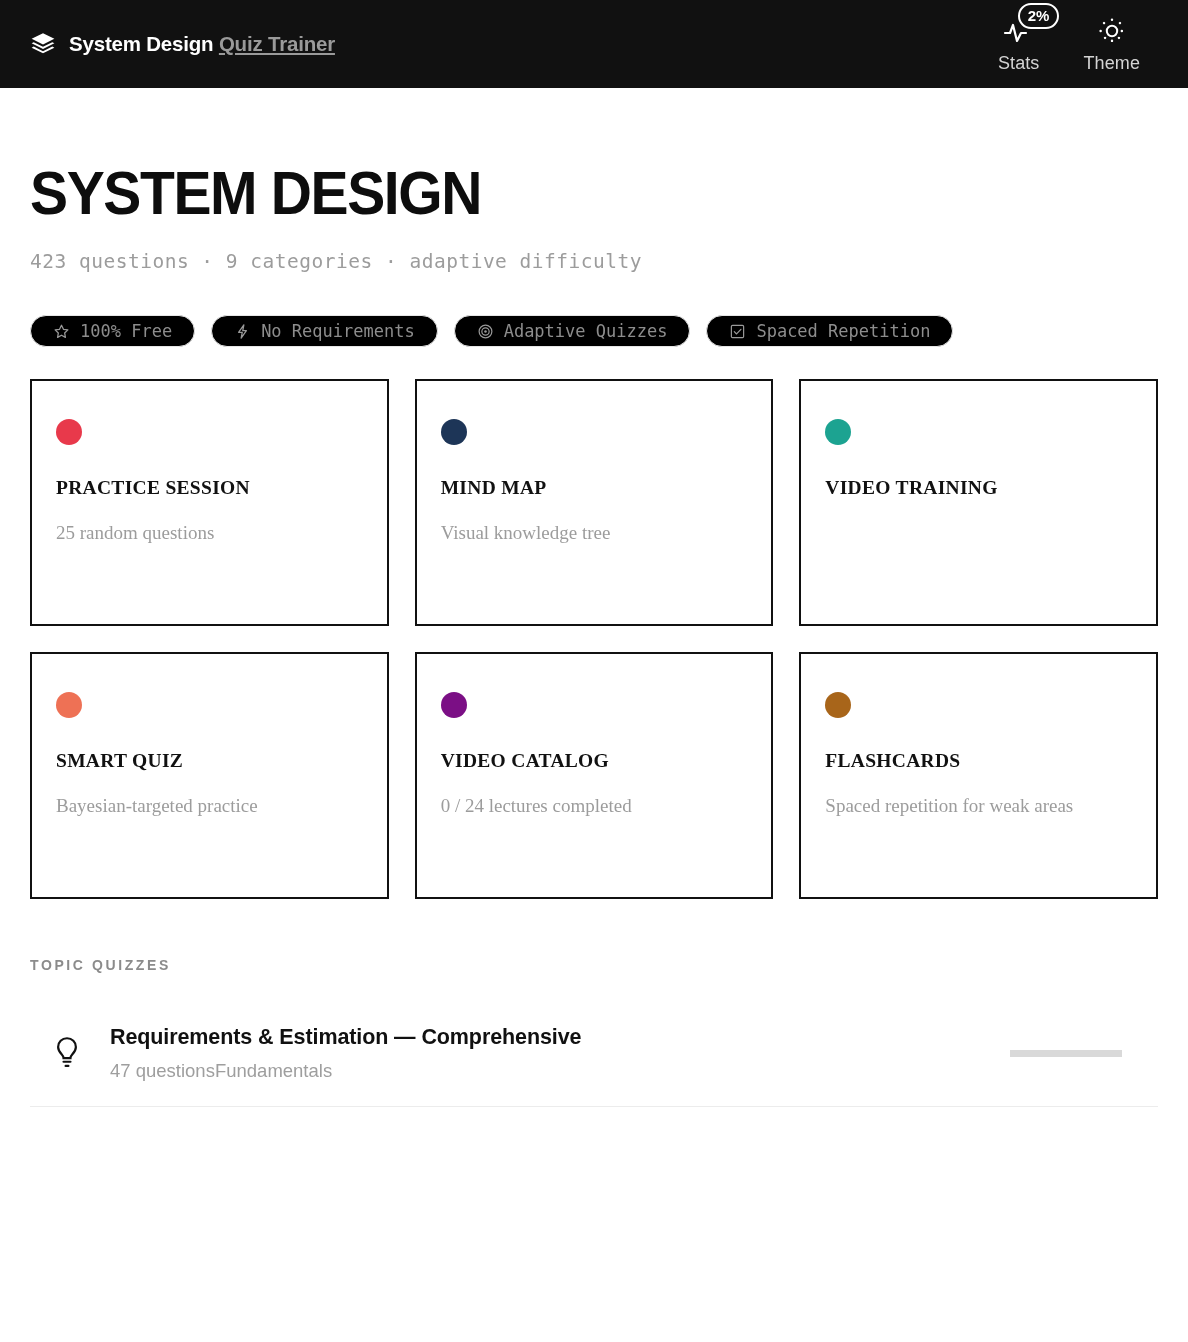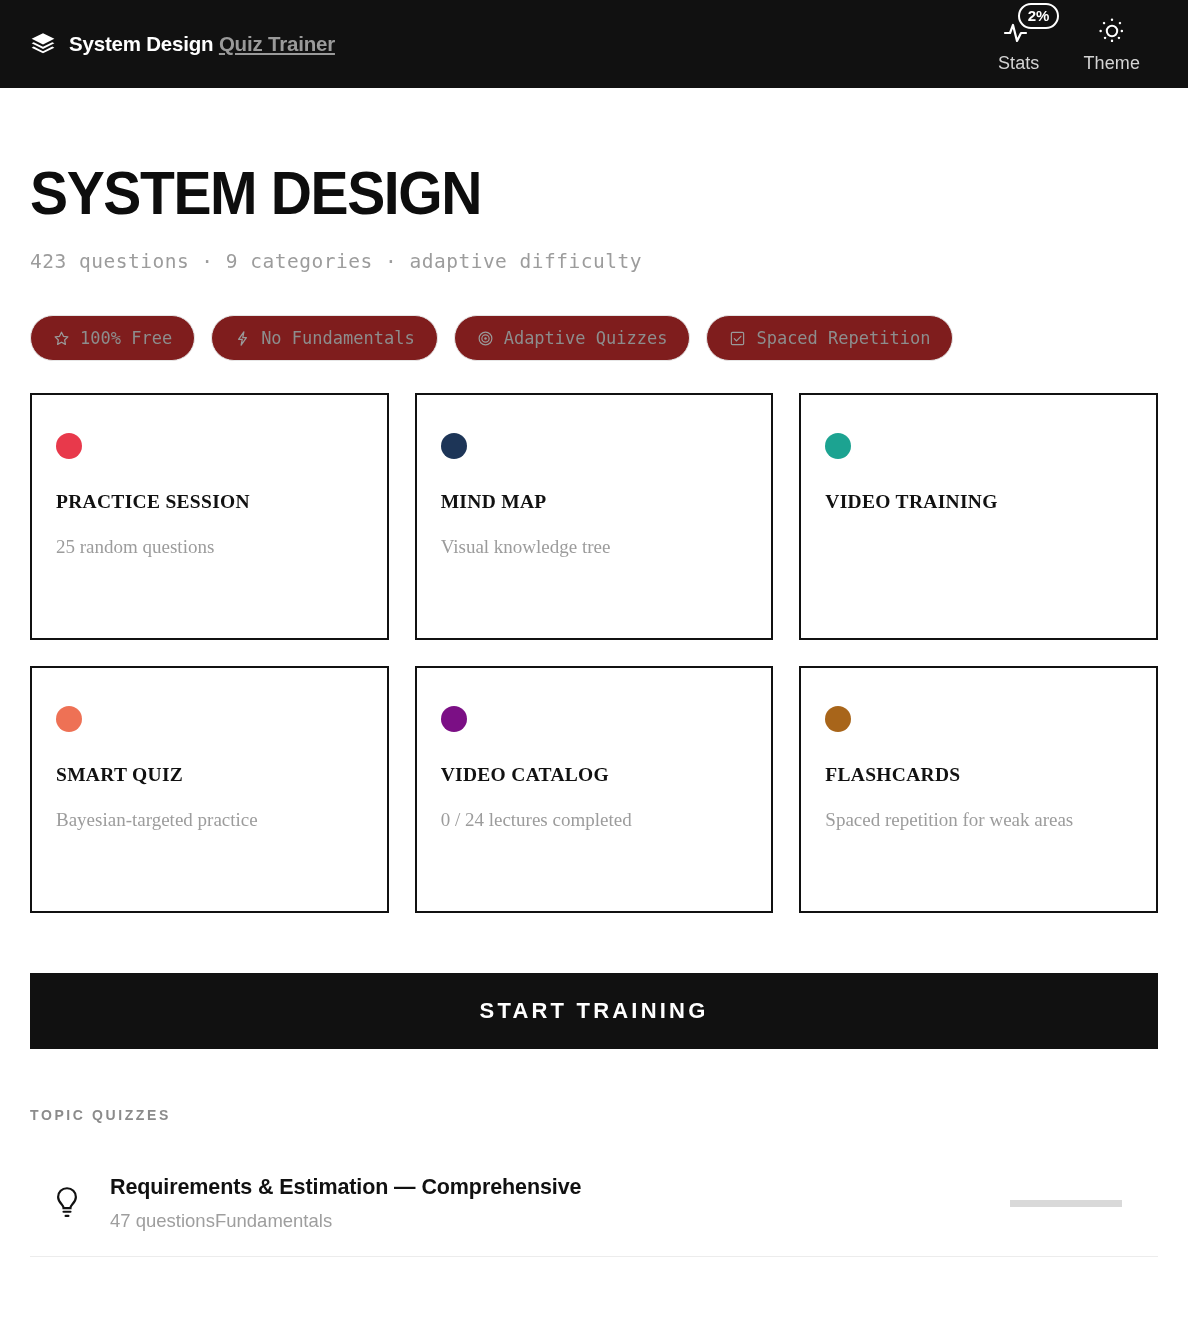--- a/index.html
+++ b/index.html
@@ -95,31 +95,31 @@
 
   
   .pill-row {
     display: flex;
     gap: 16px;
     margin-top: 42px;
   }
   .pill {
     border: 1px solid #e6e6e6;
     border-radius: 999px;
-    height: 46px;
+    height: 32px;
     display: flex;
     align-items: center;
     gap: 10px;
     padding: 0 22px;
     font-family: "DejaVu Sans Mono", "Liberation Mono", monospace;
     font-size: 17px;
     color: #8d8d8d;
     white-space: nowrap;
     cursor: pointer;
-    background: #7f1d1d;
+    background: #000000;
   }
   .pill svg { display:block; flex: none; }
 
   
   .card-grid {
     display: grid;
     grid-template-columns: repeat(3, 1fr);
     gap: 26px 26px;
     margin-top: 32px;
   }
@@ -265,21 +265,21 @@
       </span>
       <span>100% Free</span>
     </div>
 
     <div class="pill">
       <span>
         <svg viewBox="0 0 20 20" width="17" height="17" fill="none" stroke="#9a9a9a" stroke-width="1.5" stroke-linejoin="round" stroke-linecap="round">
           <path d="M11.6 2.2 5.4 11h4.3l-1.3 6.8 6.2-8.8h-4.3z"></path>
         </svg>
       </span>
-      <span>No Fundamentals</span>
+      <span>No Requirements</span>
     </div>
 
     <div class="pill">
       <span>
         <svg viewBox="0 0 20 20" width="17" height="17" fill="none" stroke="#9a9a9a" stroke-width="1.4">
           <circle cx="10" cy="10" r="7.5"></circle>
           <circle cx="10" cy="10" r="4.3"></circle>
           <circle cx="10" cy="10" r="1.5" fill="#9a9a9a" stroke="none"></circle>
         </svg>
       </span>
@@ -328,21 +328,20 @@
       <div class="card-desc">0 / 24 lectures completed</div>
     </div>
 
     <div class="mode-card">
       <span class="card-dot" style="background:#a8651a"></span>
       <div class="card-title">FLASHCARDS</div>
       <div class="card-desc">Spaced repetition for weak areas</div>
     </div>
   </div>
 
-  <button class="start-btn">START TRAINING</button>
 
   <div class="section-label">TOPIC QUIZZES</div>
 
   <div class="quiz-list">
     <div class="quiz-row">
       <span class="quiz-icon">
         <svg viewBox="0 0 26 32" width="30" height="38" fill="none" stroke="#111111" stroke-width="1.9" stroke-linecap="round">
           <path d="M13 3.2c-4.4 0-7.7 3.3-7.7 7.5 0 3 1.7 5 3.2 6.6.9 1 1.5 1.8 1.5 3.1h6c0-1.3.6-2.1 1.5-3.1 1.5-1.6 3.2-3.6 3.2-6.6 0-4.2-3.3-7.5-7.7-7.5z"></path>
           <path d="M10 23.6h6"></path>
           <path d="M11.8 27.2h2.4"></path>

